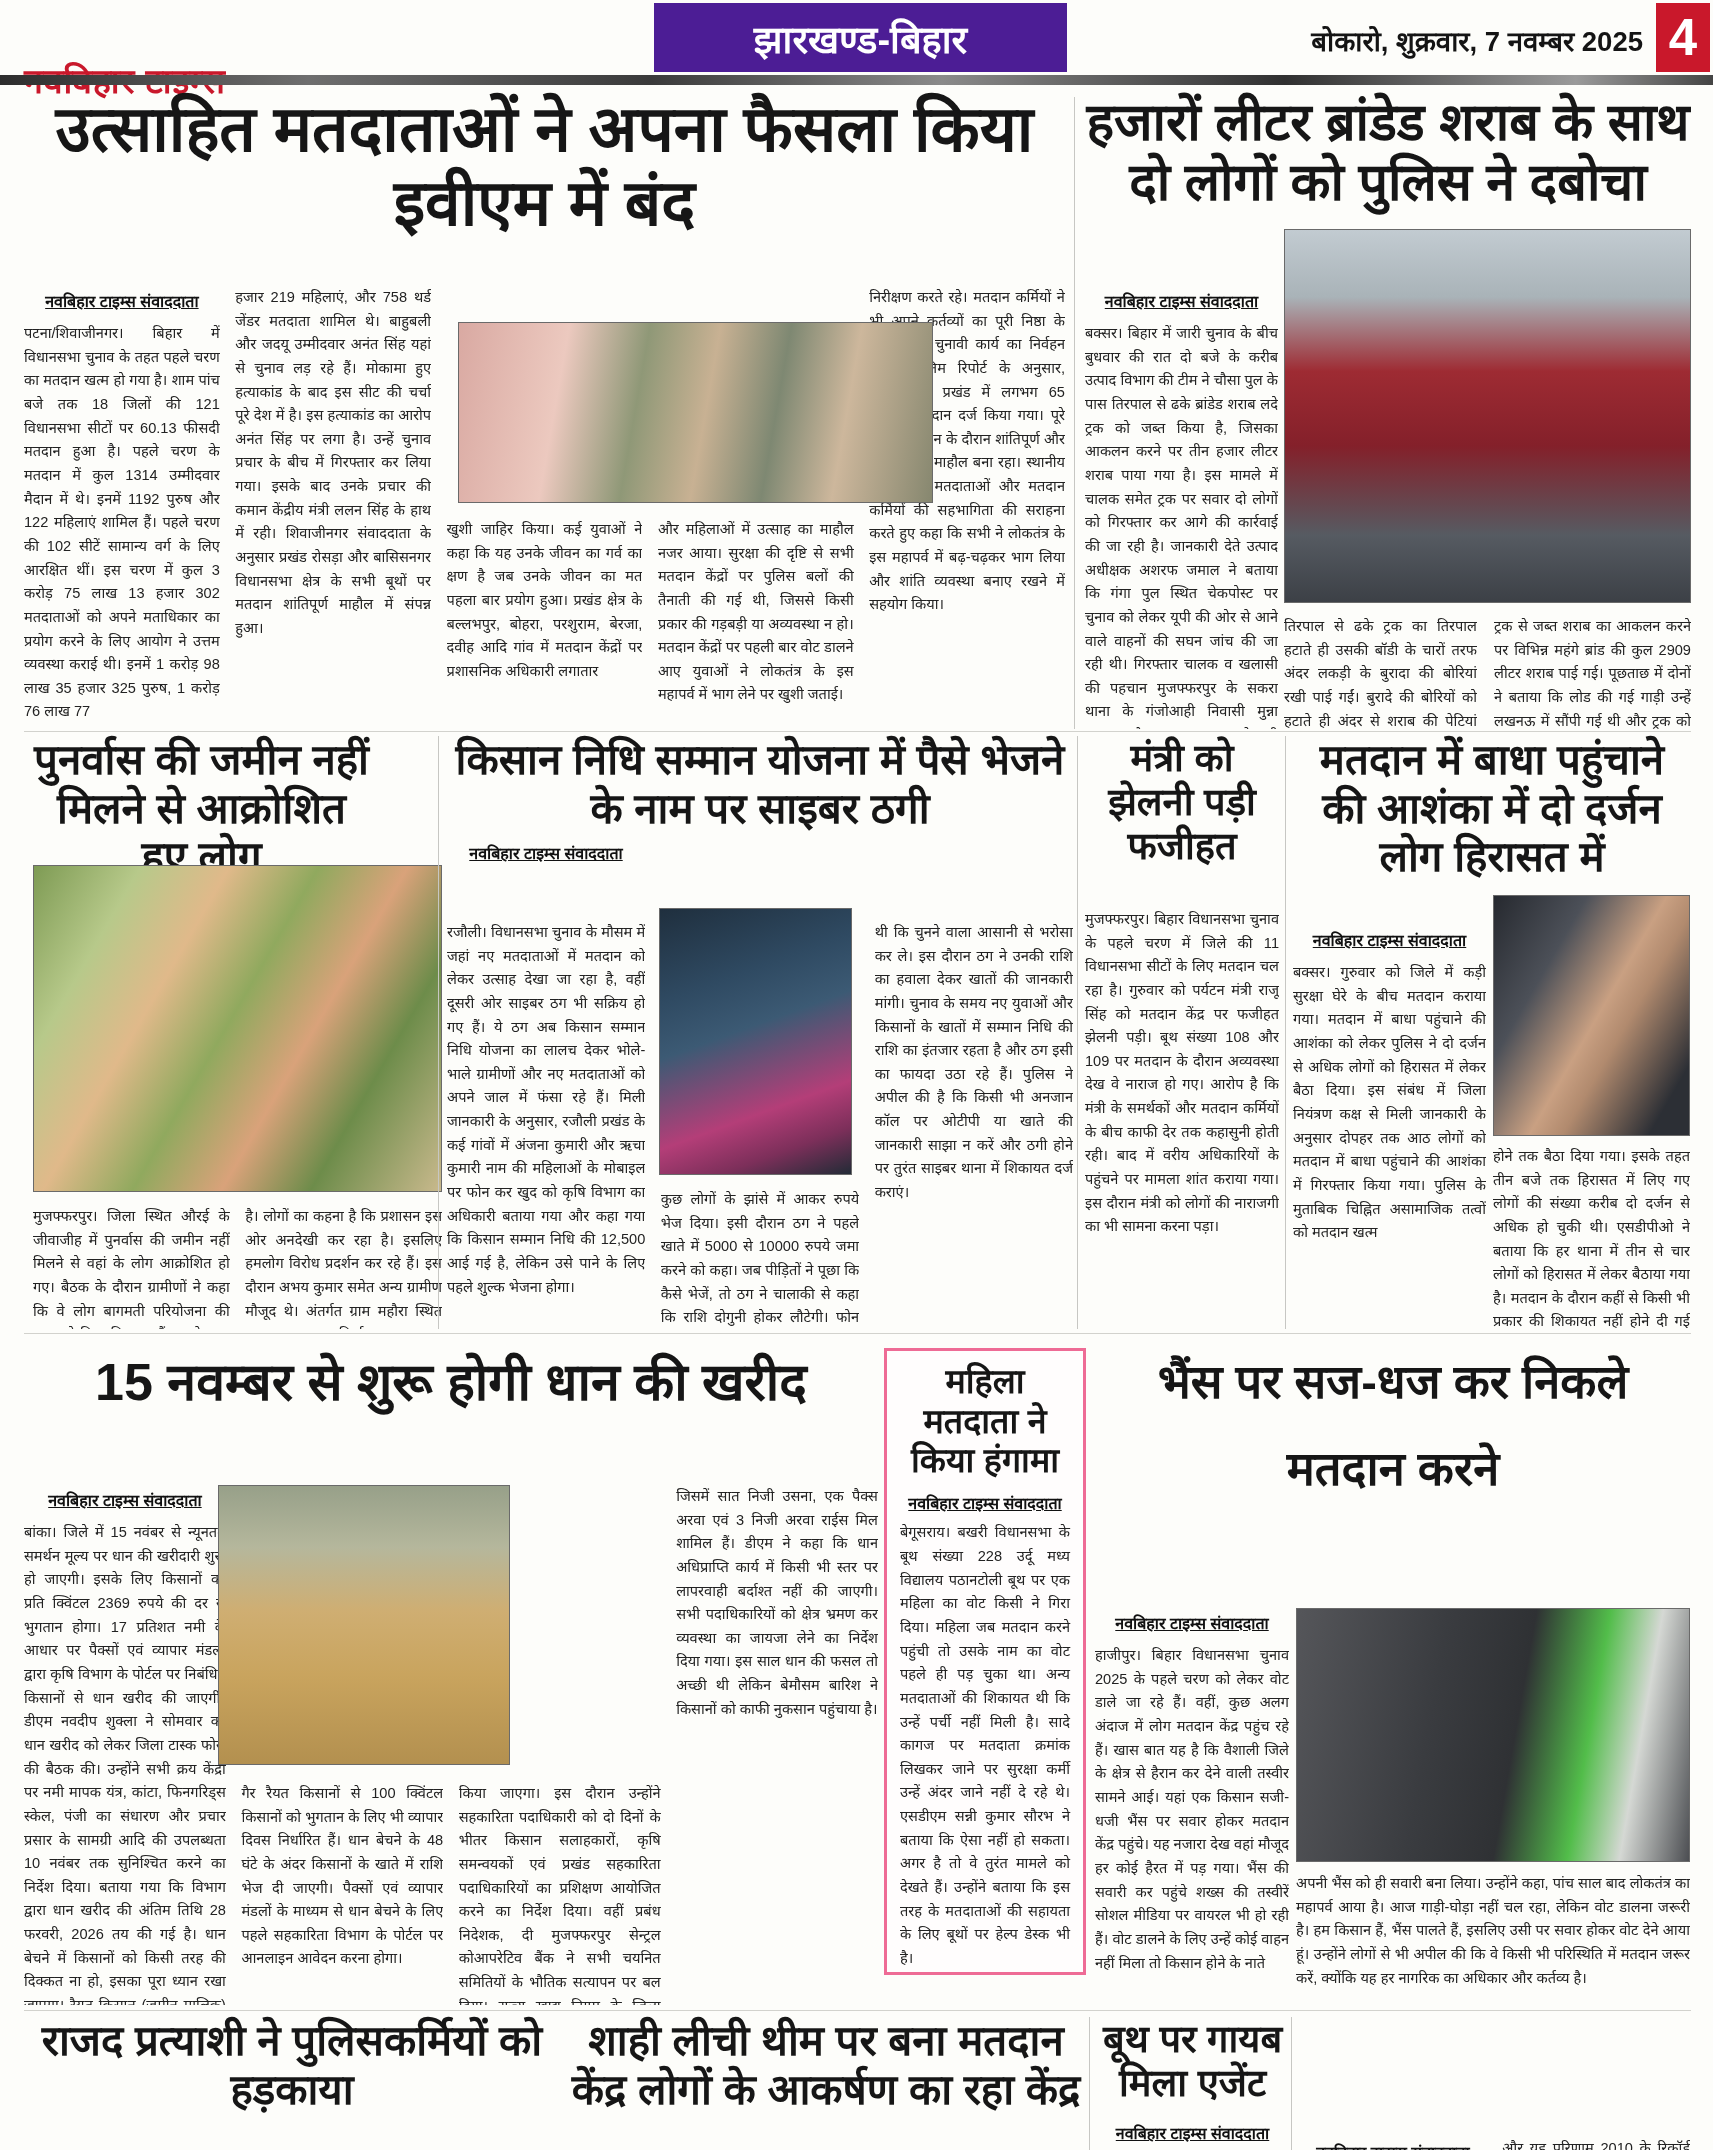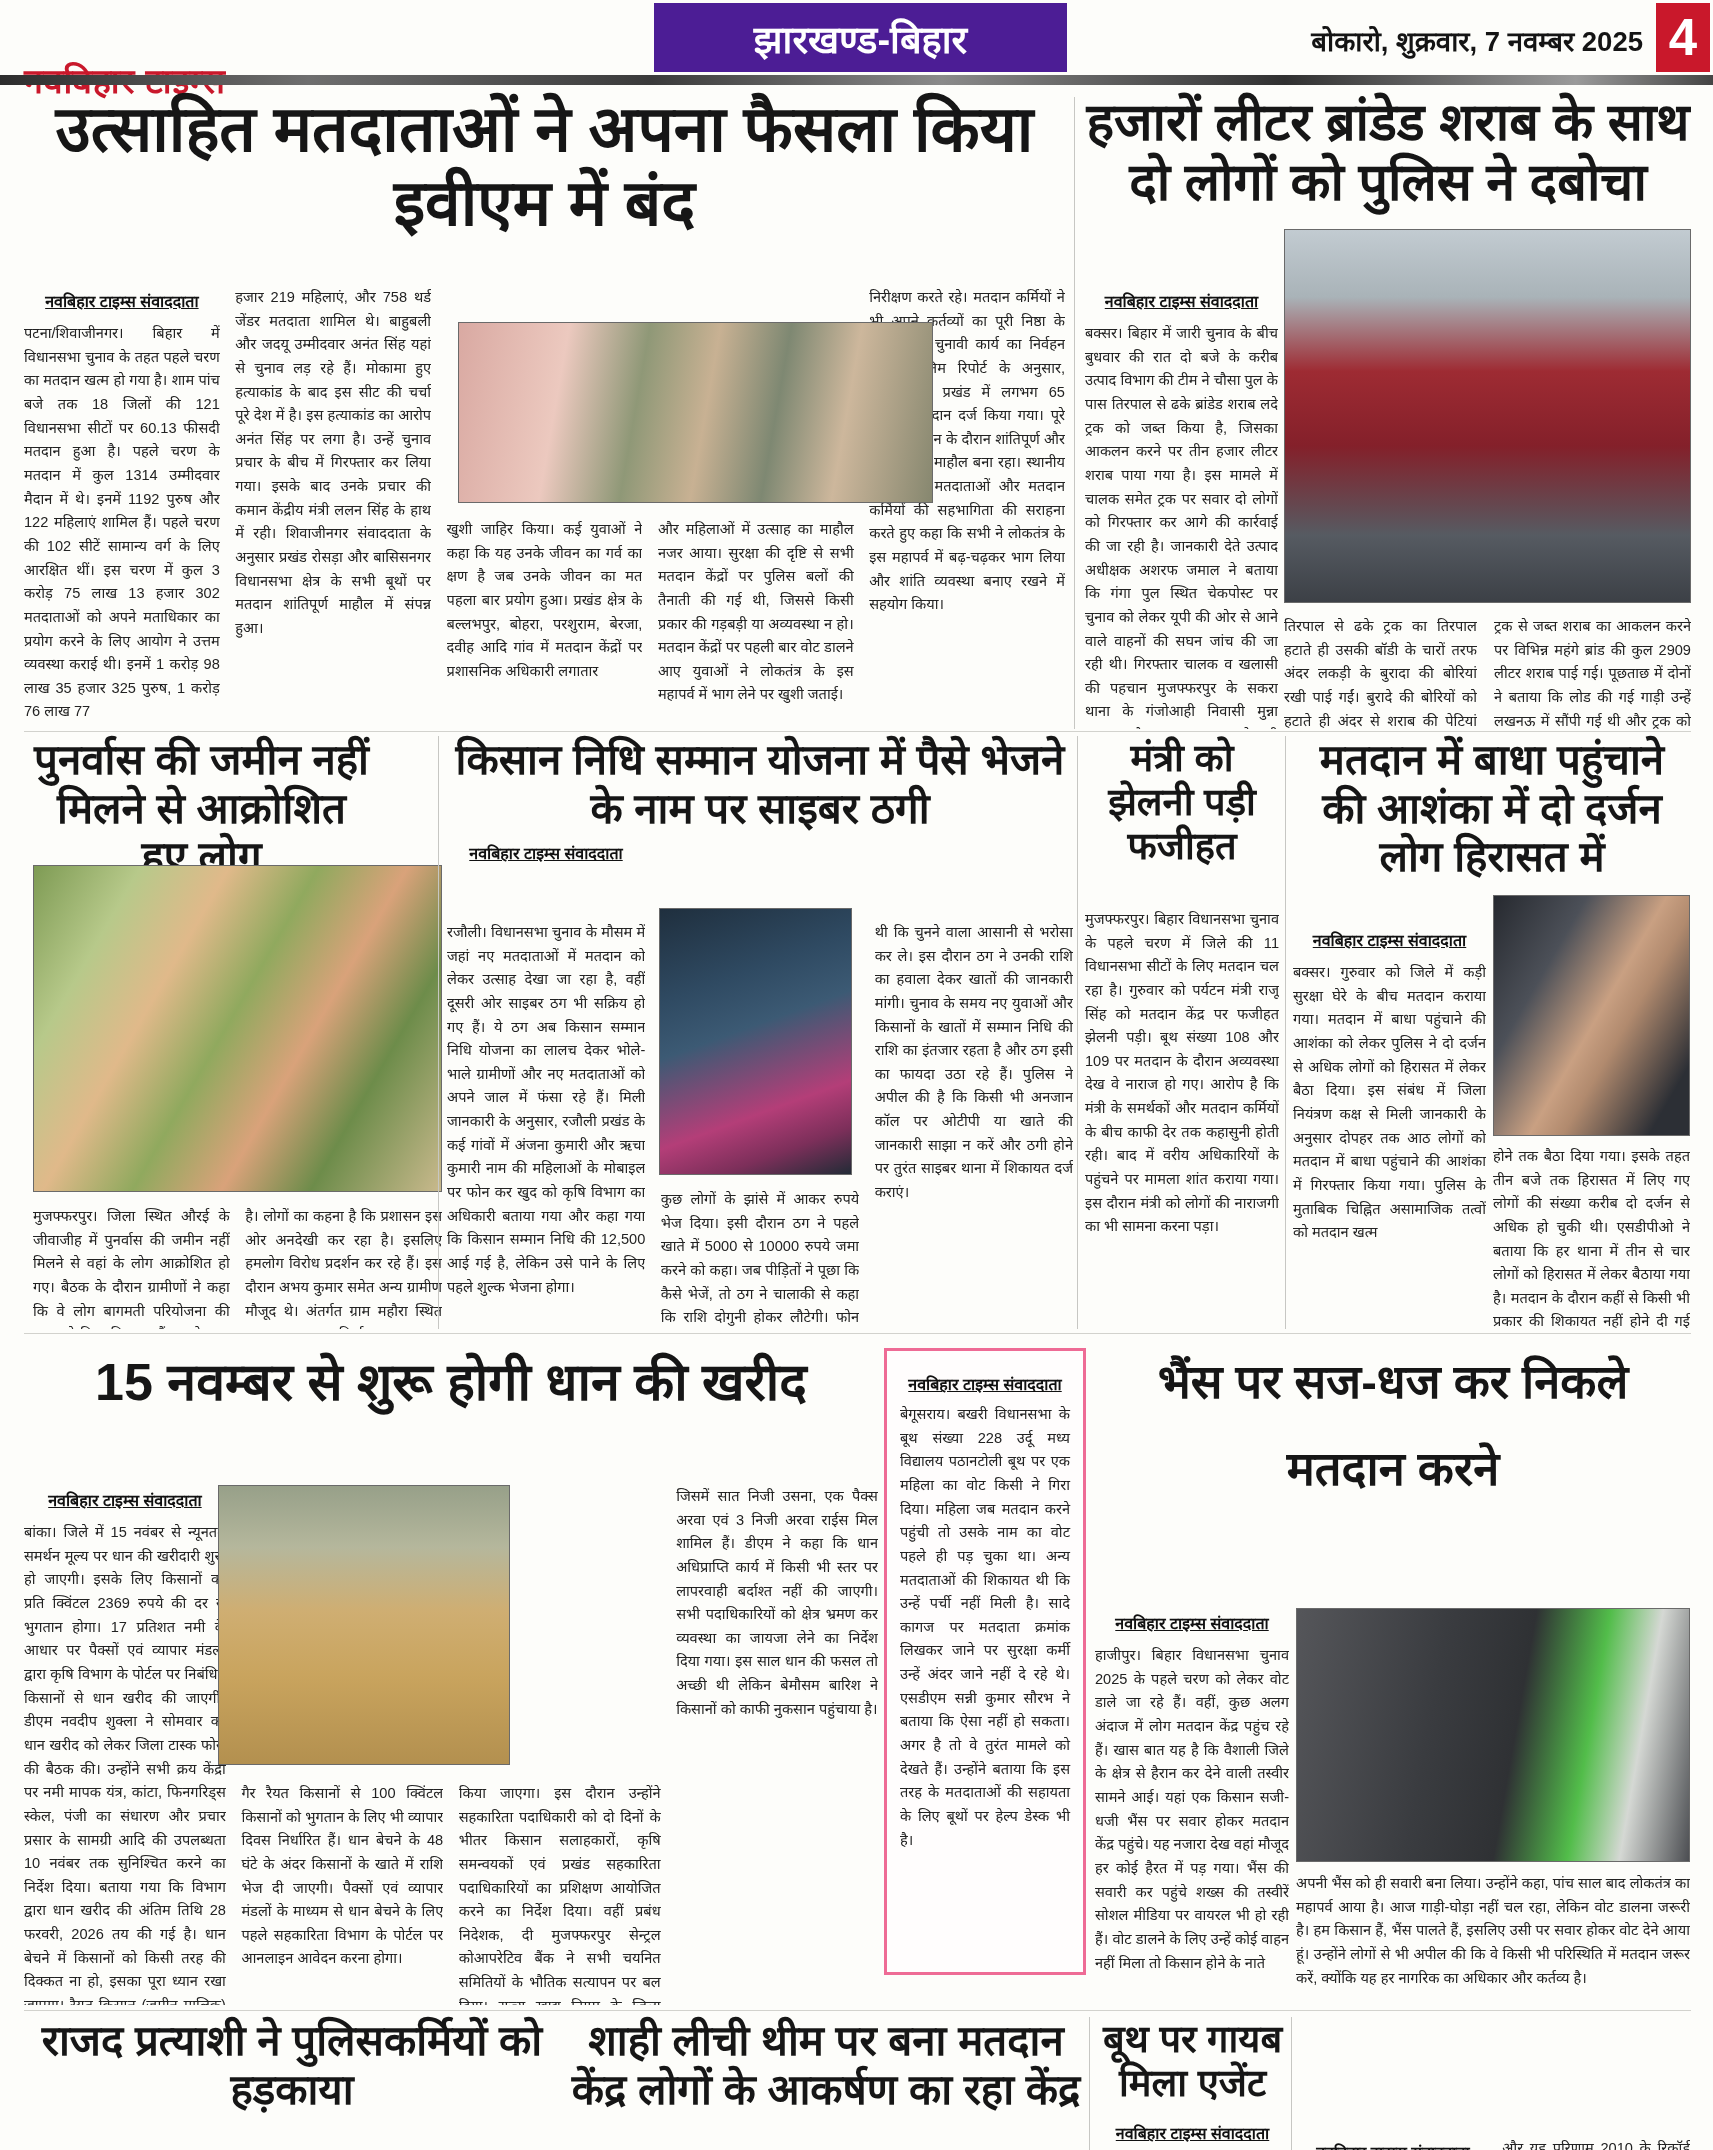--- a/index.html
+++ b/index.html
@@ -137,20 +137,21 @@
         </div>
         <div class="col bodytext" style="padding-top:297px;">गैर रैयत किसानों से 100 क्विंटल किसानों को भुगतान के लिए भी व्यापार दिवस निर्धारित हैं। धान बेचने के 48 घंटे के अंदर किसानों के खाते में राशि भेज दी जाएगी। पैक्सों एवं व्यापार मंडलों के माध्यम से धान बेचने के लिए पहले सहकारिता विभाग के पोर्टल पर आनलाइन आवेदन करना होगा।</div>
         <div class="col bodytext" style="padding-top:297px;">किया जाएगा। इस दौरान उन्होंने सहकारिता पदाधिकारी को दो दिनों के भीतर किसान सलाहकारों, कृषि समन्वयकों एवं प्रखंड सहकारिता पदाधिकारियों का प्रशिक्षण आयोजित करने का निर्देश दिया। वहीं प्रबंध निदेशक, दी मुजफ्फरपुर सेन्ट्रल कोआपरेटिव बैंक ने सभी चयनित समितियों के भौतिक सत्यापन पर बल दिया। राज्य खाद्य निगम के जिला प्रबंधक ने बताया कि जिले में कुल पांच फोर्टिफाइड चावल संग्रहण केंद्र क्रियाशील हैं, जिनकी कुल भंडारण क्षमता 7200 टन है।</div>
         <div class="col bodytext">जिसमें सात निजी उसना, एक पैक्स अरवा एवं 3 निजी अरवा राईस मिल शामिल हैं। डीएम ने कहा कि धान अधिप्राप्ति कार्य में किसी भी स्तर पर लापरवाही बर्दाश्त नहीं की जाएगी। सभी पदाधिकारियों को क्षेत्र भ्रमण कर व्यवस्था का जायजा लेने का निर्देश दिया गया। इस साल धान की फसल तो अच्छी थी लेकिन बेमौसम बारिश ने किसानों को काफी नुकसान पहुंचाया है।</div>
       </div>
     </div>
     <div class="photo ph-paddy" style="left:194px;top:146px;width:292px;height:280px;"></div>
   </div>
 
   <div class="pinkbox" style="left:884px;top:1348px;width:202px;height:627px;">
+    <div class="hl" style="font-size:34px;">महिला मतदाता ने किया हंगामा</div>
     <div class="byline" style="margin-top:11.2px;">नवबिहार टाइम्स संवाददाता</div>
     <div class="bodytext">बेगूसराय। बखरी विधानसभा के बूथ संख्या 228 उर्दू मध्य विद्यालय पठानटोली बूथ पर एक महिला का वोट किसी ने गिरा दिया। महिला जब मतदान करने पहुंची तो उसके नाम का वोट पहले ही पड़ चुका था। अन्य मतदाताओं की शिकायत थी कि उन्हें पर्ची नहीं मिली है। सादे कागज पर मतदाता क्रमांक लिखकर जाने पर सुरक्षा कर्मी उन्हें अंदर जाने नहीं दे रहे थे। एसडीएम सन्नी कुमार सौरभ ने बताया कि ऐसा नहीं हो सकता। अगर है तो वे तुरंत मामले को देखते हैं। उन्होंने बताया कि इस तरह के मतदाताओं की सहायता के लिए बूथों पर हेल्प डेस्क भी है।</div>
   </div>
 
   <div class="article" style="left:1095px;top:1339px;width:596px;height:666px;">
     <div class="hl" style="font-size:47px;line-height:1.85;">भैंस पर सज-धज कर निकले मतदान करने</div>
     <div class="abs bodytext" style="left:0;top:269px;width:194px;height:397px;">
       <div class="byline">नवबिहार टाइम्स संवाददाता</div>
       <span>हाजीपुर। बिहार विधानसभा चुनाव 2025 के पहले चरण को लेकर वोट डाले जा रहे हैं। वहीं, कुछ अलग अंदाज में लोग मतदान केंद्र पहुंच रहे हैं। खास बात यह है कि वैशाली जिले के क्षेत्र से हैरान कर देने वाली तस्वीर सामने आई। यहां एक किसान सजी-धजी भैंस पर सवार होकर मतदान केंद्र पहुंचे। यह नजारा देख वहां मौजूद हर कोई हैरत में पड़ गया। भैंस की सवारी कर पहुंचे शख्स की तस्वीरें सोशल मीडिया पर वायरल भी हो रही हैं। वोट डालने के लिए उन्हें कोई वाहन नहीं मिला तो किसान होने के नाते</span>
     </div>

